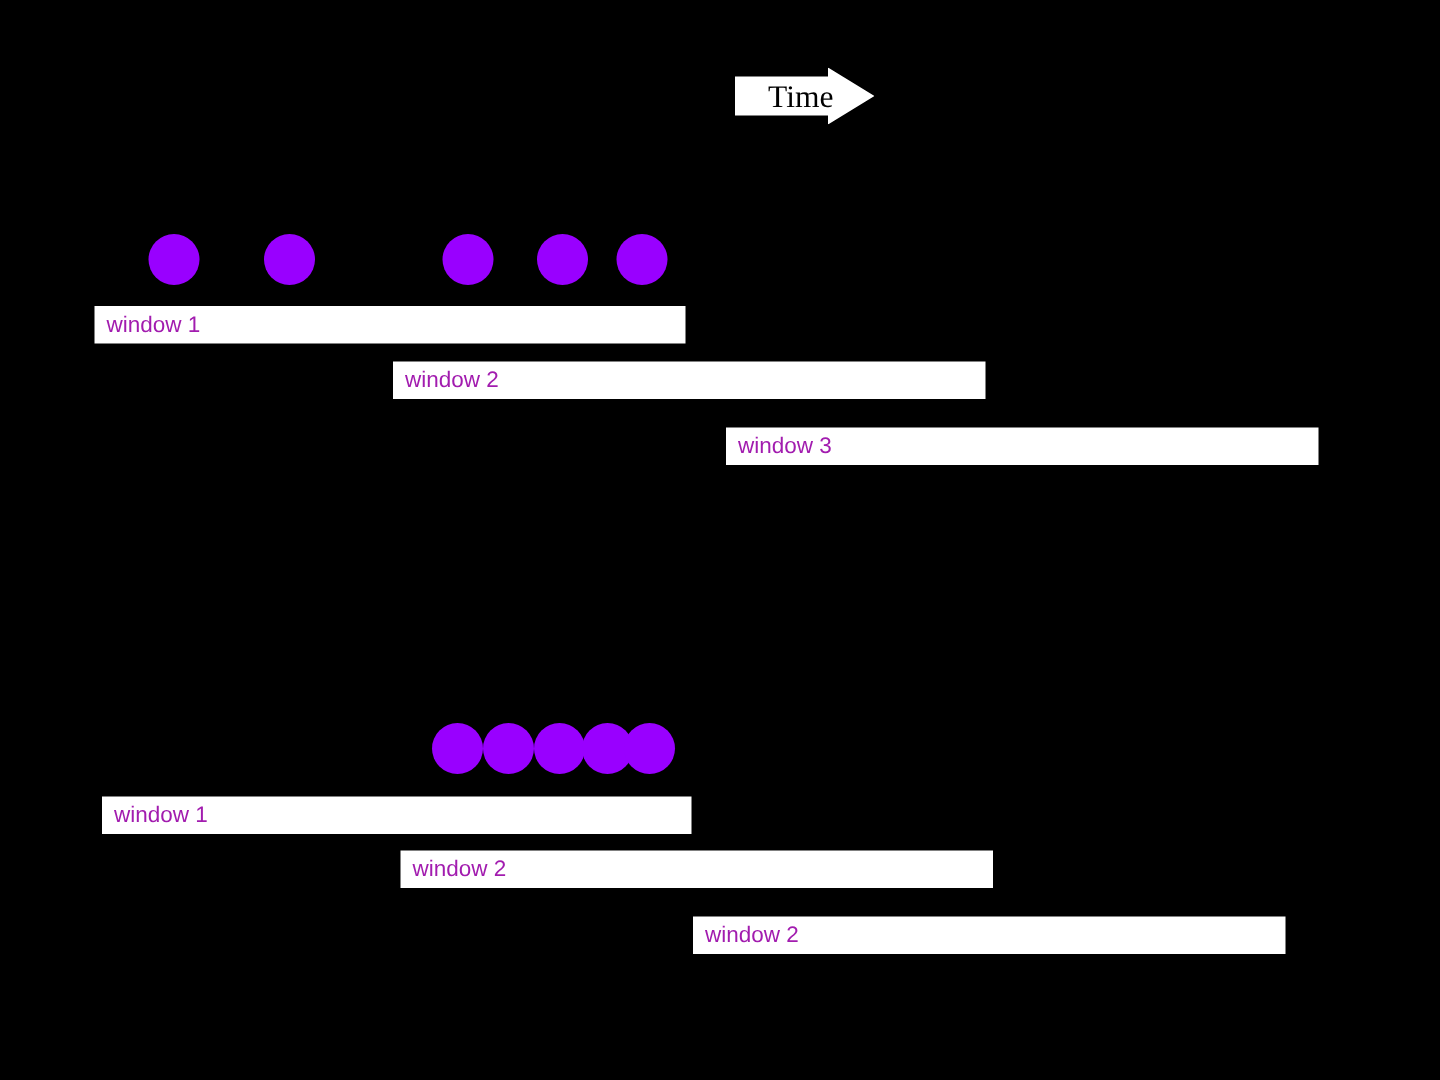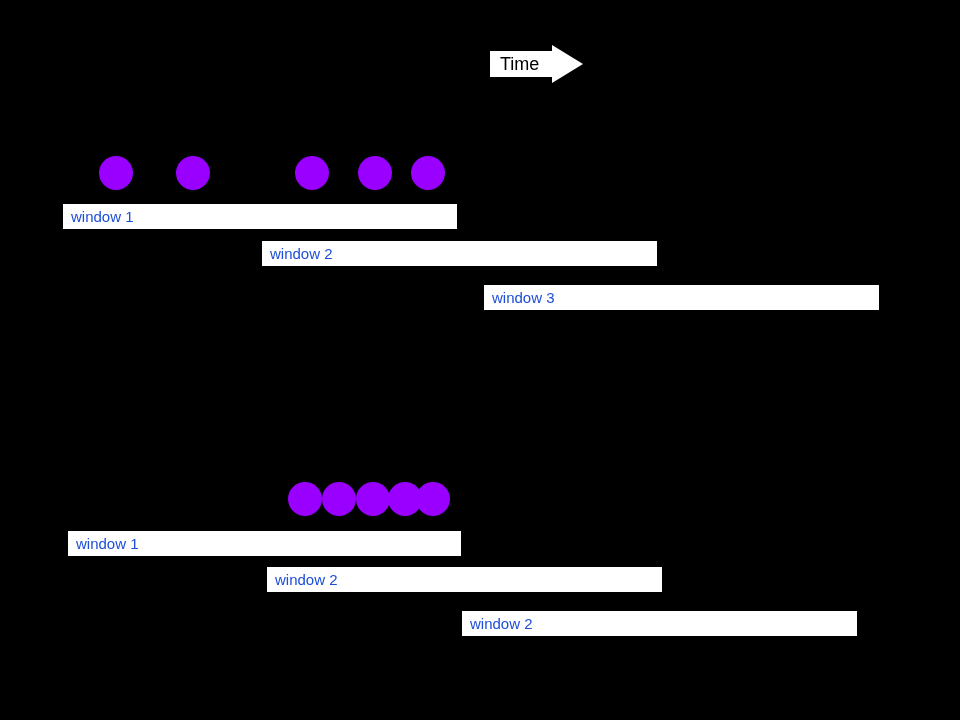--- a/index.html
+++ b/index.html
@@ -28,47 +28,48 @@
   }
   .time-arrow .arrow-shape {
     position: absolute;
     inset: 0;
     background: #ffffff;
     -webkit-clip-path: polygon(0 6px, 62px 6px, 62px 0, 93px 19px, 62px 38px, 62px 32px, 0 32px);
     clip-path: polygon(0 6px, 62px 6px, 62px 0, 93px 19px, 62px 38px, 62px 32px, 0 32px);
   }
   .time-arrow .arrow-label {
     position: absolute;
-    left: 10px;
+    left: 22px;
     top: 8px;
     color: #000000;
-    font-size: 18px;
+    font-size: 21px;
     line-height: 22px;
     white-space: nowrap;
+    font-family: Liberation Serif, serif;
   }
   
   .event-dot {
     position: absolute;
     width: 34px;
     height: 34px;
     border-radius: 50%;
     background: #9900ff;
   }
   
   .window-bar {
     position: absolute;
     height: 25px;
     background: #ffffff;
     box-sizing: border-box;
   }
   .window-bar .window-label {
     position: absolute;
     left: 8px;
     top: 3px;
-    color: #1d4ed8;
+    color: #a21caf;
     font-size: 15px;
     line-height: 19px;
     white-space: nowrap;
   }
 </style>
 </head>
 <body>
 
 <div id="canvas">
 

